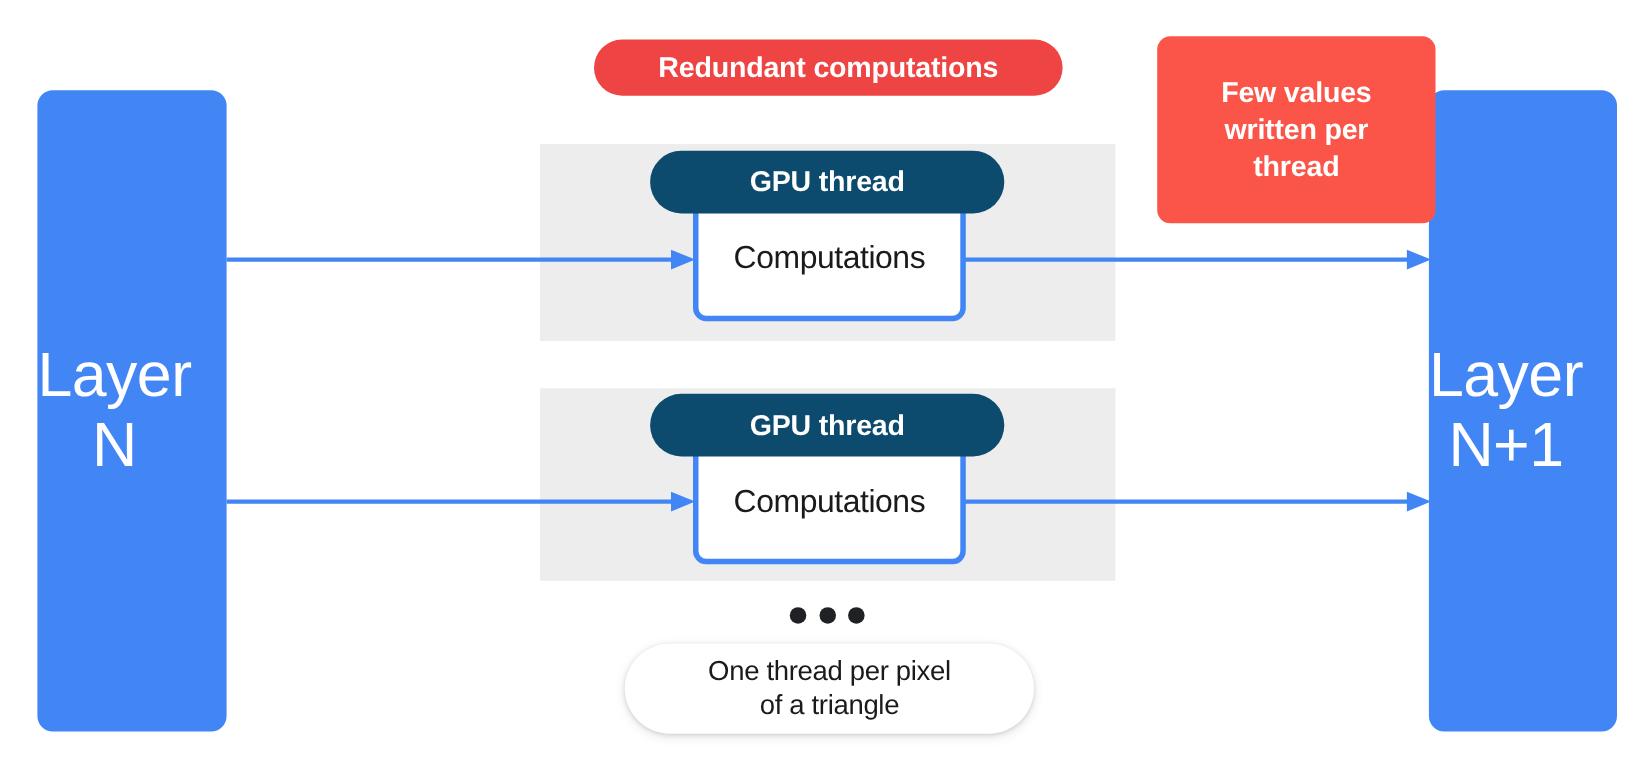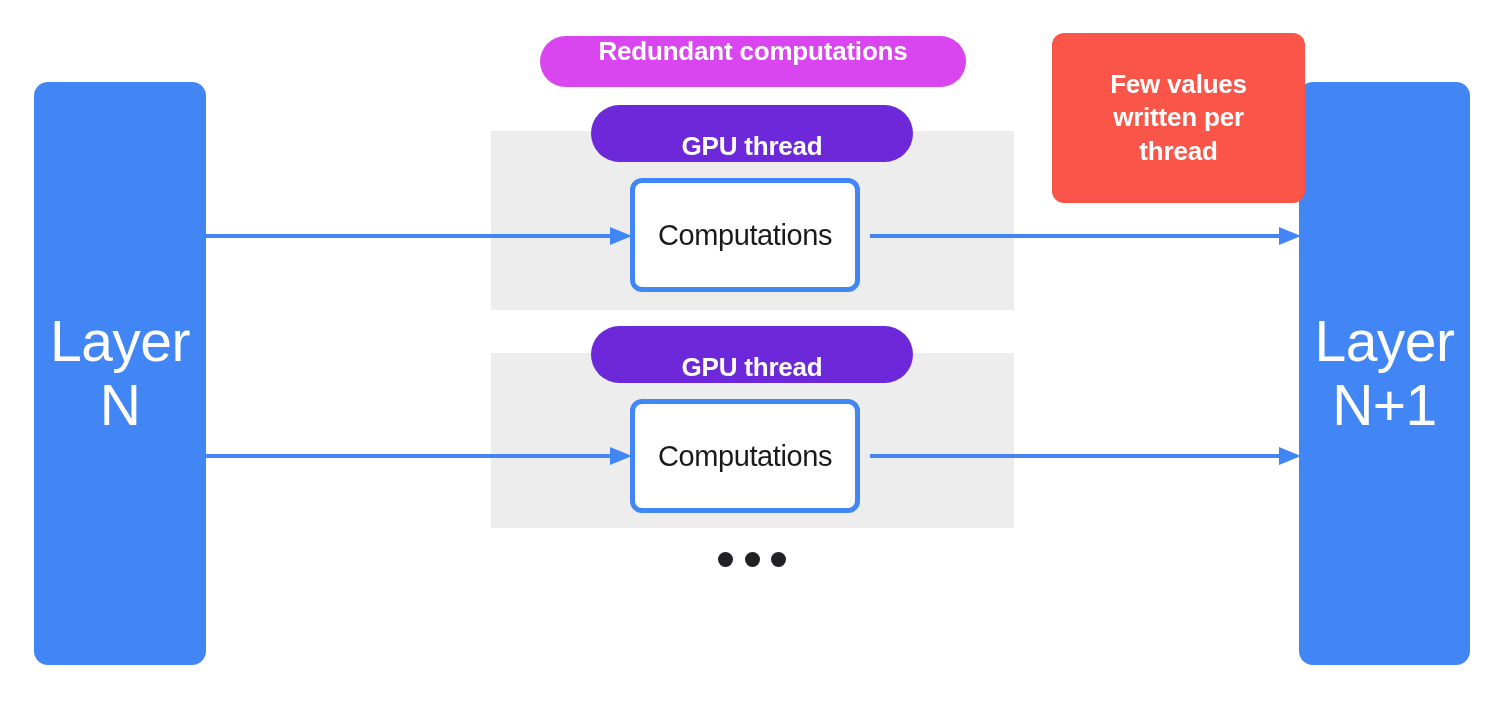--- a/index.html
+++ b/index.html
@@ -19,21 +19,21 @@
     overflow: hidden;
   }
 
   
   .layer-block {
     position: absolute;
     background: #4285F4;
     border-radius: 14px;
     display: flex;
     align-items: center;
-    justify-content: center;
+    justify-content: flex-start;
     text-align: center;
     color: #ffffff;
     font-size: 57px;
     font-weight: 400;
     line-height: 1.12;
     letter-spacing: -0.5px;
   }
   #layer-n {
     left: 34px;  top: 82px;  width: 172px; height: 583px;
   }
@@ -60,23 +60,24 @@
     letter-spacing: -0.2px;
   }
   #callout-memory-loads { left: 238px; top: 33px; width: 213px; height: 170px; }
   #callout-few-values   { left: 1052px; top: 33px; width: 253px; height: 170px; }
   .callout-text { display: block; white-space: pre-line; }
 
   
   #callout-redundant-computations {
     position: absolute;
     left: 540px; top: 36px; width: 426px; height: 51px;
-    background: #d946ef;
+    background: #ef4444;
     border-radius: 26px;
     display: flex;
+    align-items: center;
     justify-content: center;
     color: #ffffff;
     font-size: 26px;
     font-weight: bold;
     letter-spacing: -0.2px;
   }
 
   
   .thread-band {
     position: absolute;
@@ -86,38 +87,39 @@
   }
   #thread-band-1 { top: 131px; height: 179px; }
   #thread-band-2 { top: 353px; height: 175px; }
 
   
   .gpu-thread-pill {
     position: absolute;
     left: 591px;
     width: 322px;
     height: 57px;
-    background: #6d28d9;
+    background: #0c4a6e;
     border-radius: 29px;
     display: flex;
-    align-items: flex-end;
+    align-items: center;
     justify-content: center;
     color: #ffffff;
     font-size: 26px;
     font-weight: bold;
     letter-spacing: -0.2px;
+    margin-top: 32px;
   }
   #gpu-thread-pill-1 { top: 105px; }
   #gpu-thread-pill-2 { top: 326px; }
 
   
   .computations-box {
     position: absolute;
     left: 630px;
-    width: 230px;
+    width: 248px;
     height: 114px;
     background: #ffffff;
     border: 5px solid #4285F4;
     border-radius: 12px;
     box-sizing: border-box;
     display: flex;
     align-items: center;
     justify-content: center;
     color: #1a1a1a;
     font-size: 29px;
@@ -242,14 +244,18 @@
 written per
 thread</span>
   </div>
 
   <div id="ellipsis-dots">
     <span class="dot"></span>
     <span class="dot"></span>
     <span class="dot"></span>
   </div>
 
+  <div id="note-pill">
+    <span class="note-text">One thread per pixel
+of a triangle</span>
+  </div>
 
 </div>
 
 </body></html>

